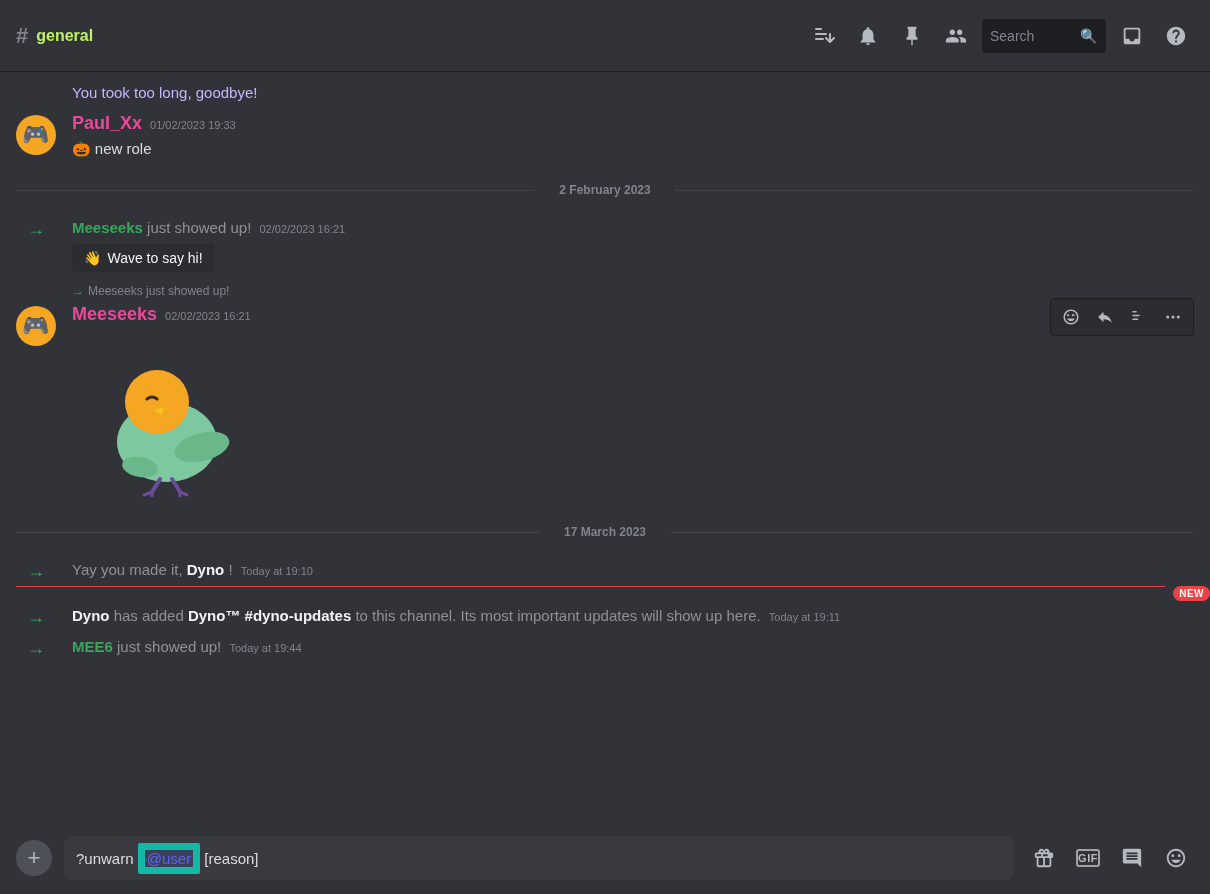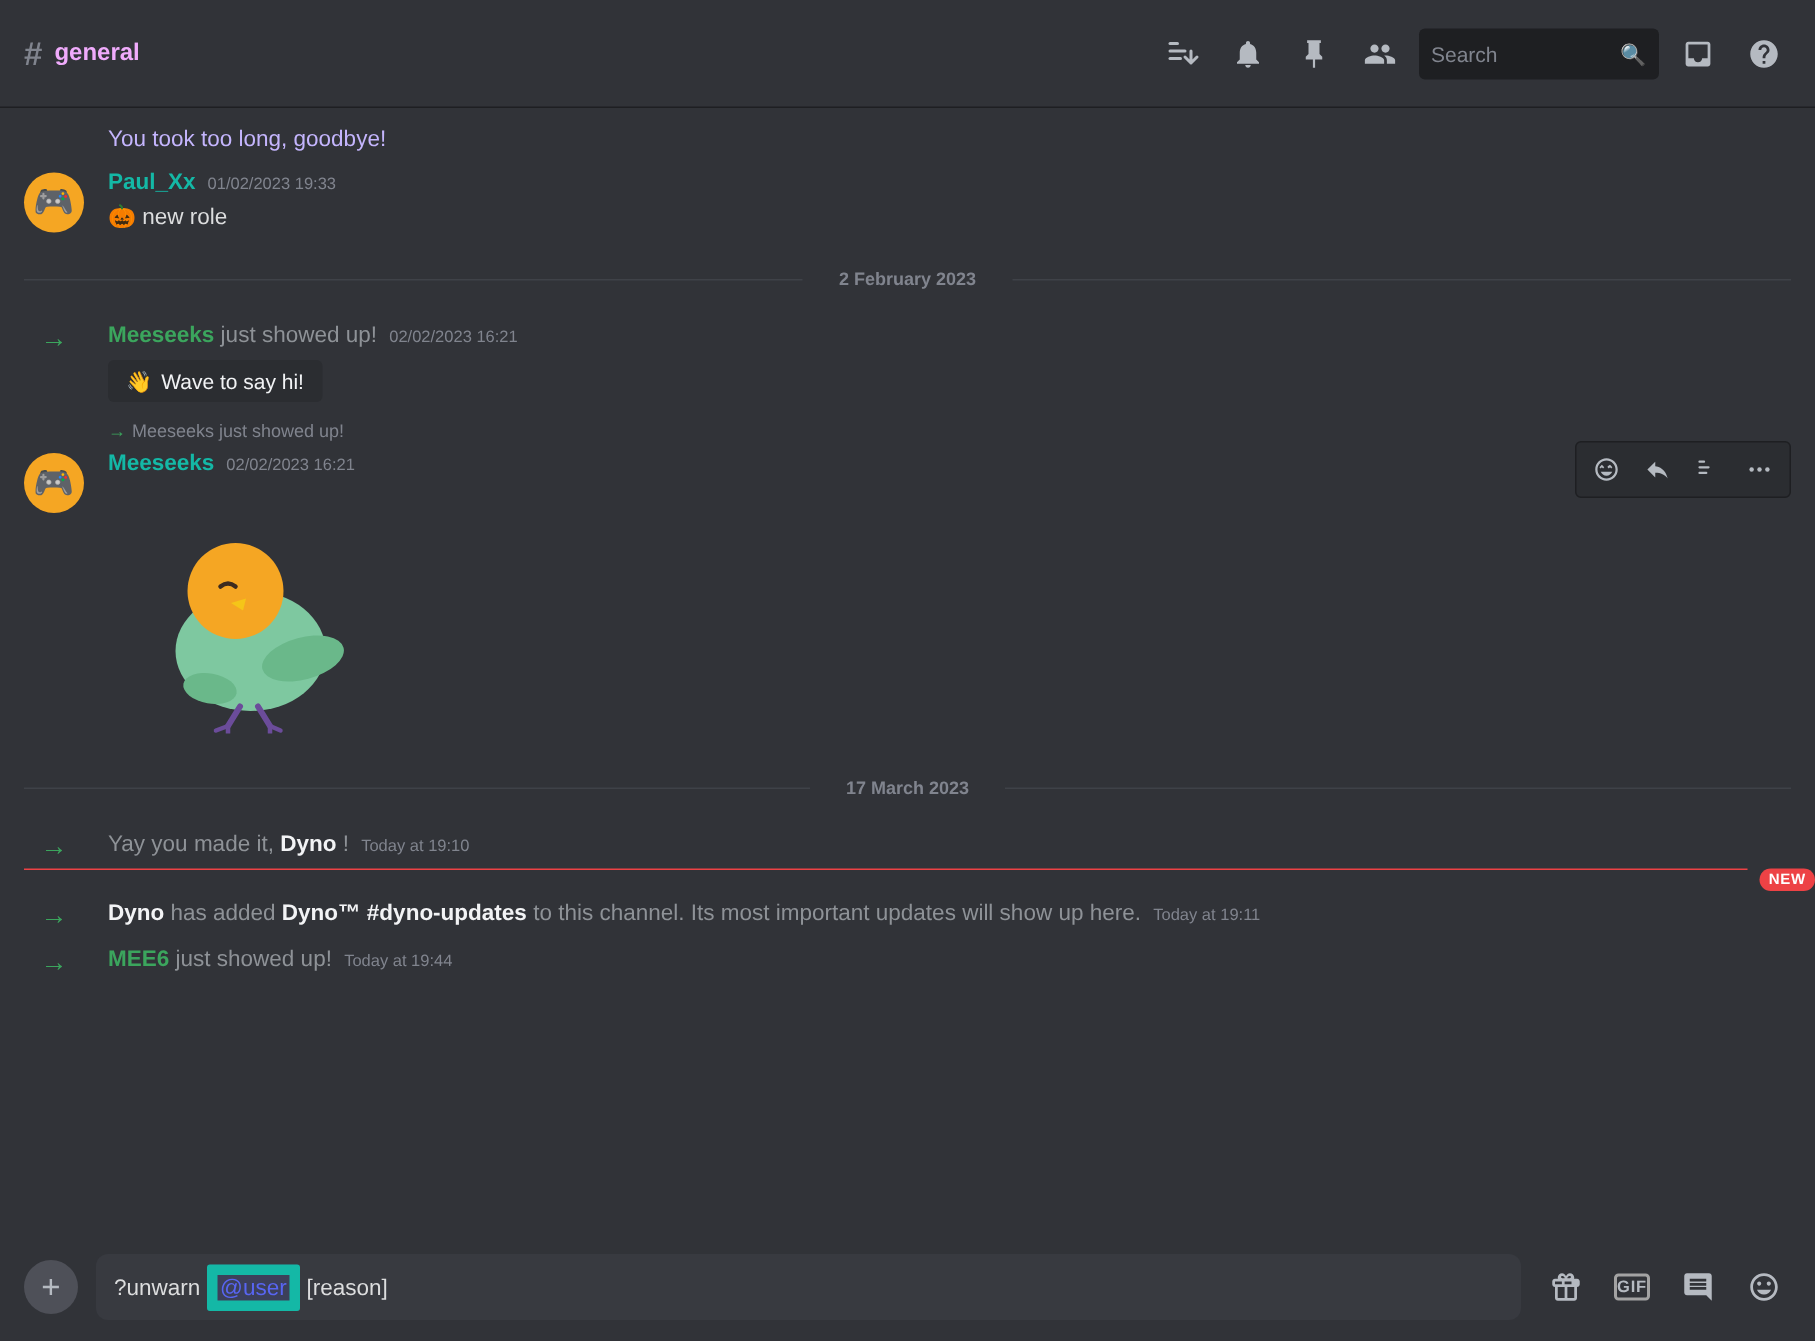--- a/index.html
+++ b/index.html
@@ -30,42 +30,42 @@
       align-items: center;
       gap: 8px;
       flex: 1;
     }
     .channel-icon {
       color: #80848e;
       font-size: 22px;
       font-weight: bold;
     }
     .channel-name {
-      color: #f0abfc;
+      color: #bef264;
       font-size: 16px;
       font-weight: 700;
     }
     .header-actions {
       display: flex;
       align-items: center;
       gap: 8px;
     }
     .header-icon-btn {
       width: 36px;
       height: 36px;
       display: flex;
       align-items: center;
       justify-content: center;
       border-radius: 4px;
       cursor: pointer;
       color: #b5bac1;
       font-size: 18px;
     }
     .search-box {
-      width: 160px;
+      width: 124px;
       height: 34px;
       background: #1e1f22;
       border-radius: 4px;
       display: flex;
       align-items: center;
       padding: 0 8px;
       gap: 6px;
       cursor: text;
     }
     .search-text {
@@ -128,23 +128,23 @@
       margin-top: 2px;
     }
     .message-content { flex: 1; }
     .message-header {
       display: flex;
       align-items: baseline;
       gap: 8px;
       margin-bottom: 4px;
     }
     .username {
-      font-size: 15px;
+      font-size: 18px;
       font-weight: 600;
-      color: #14b8a6;
+      color: #ec4899;
     }
     .timestamp {
       font-size: 11px;
       color: #80848e;
     }
     .message-text {
       font-size: 15px;
       color: #dcddde;
       line-height: 1.4;
     }

